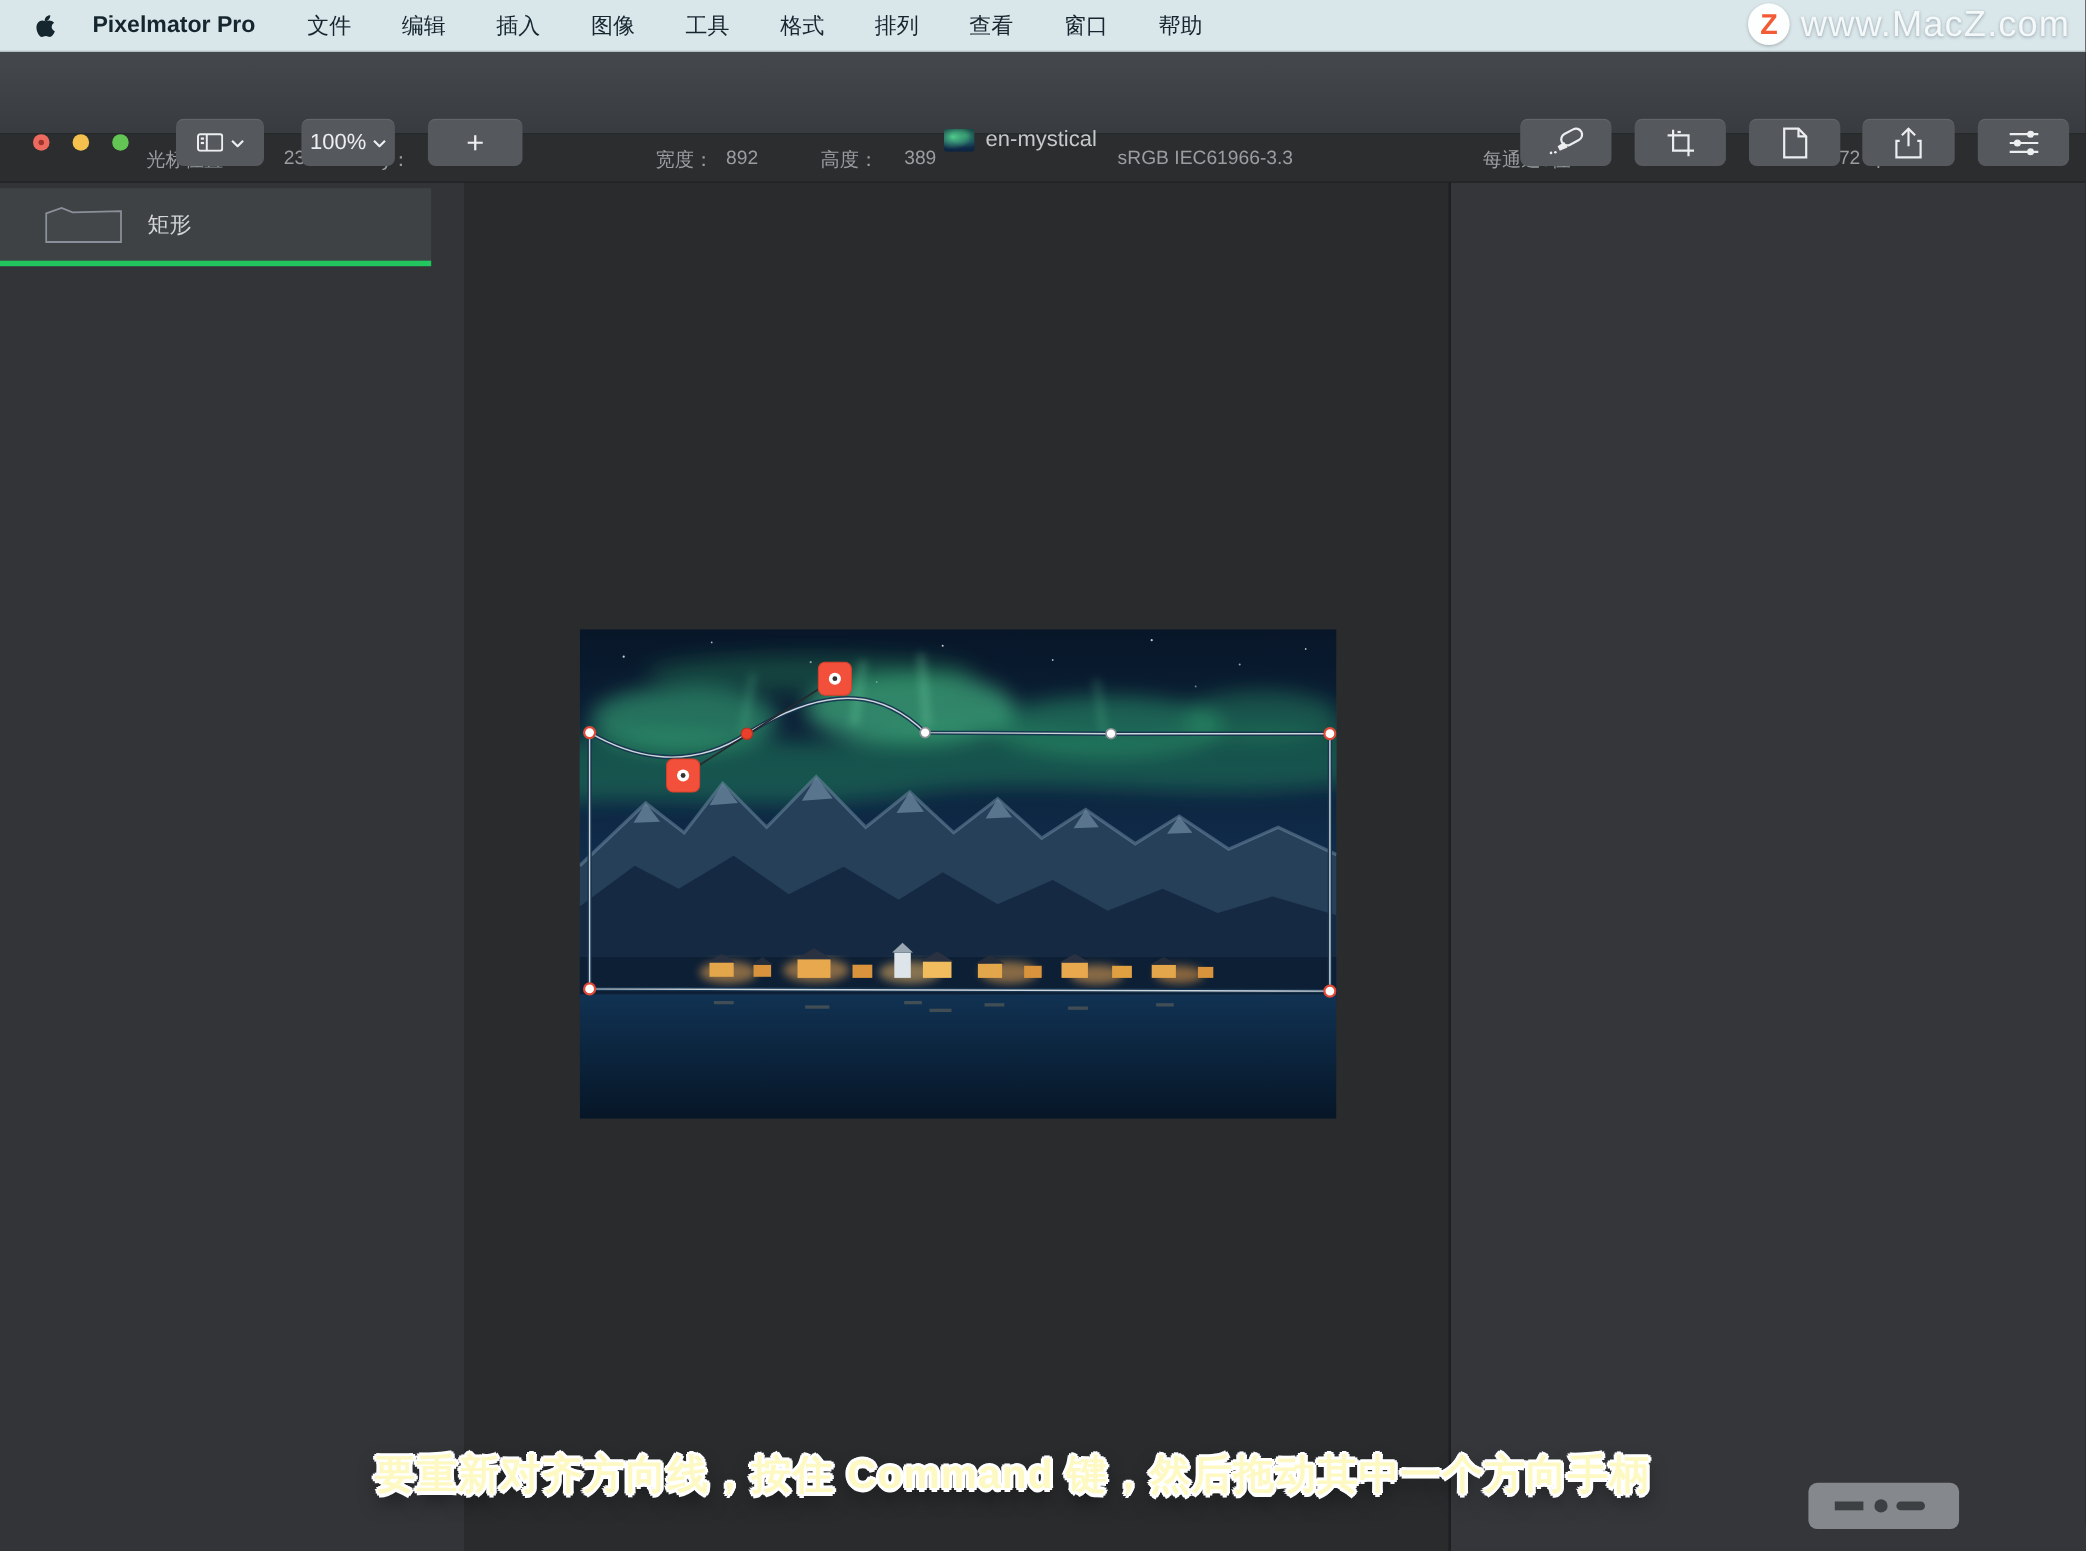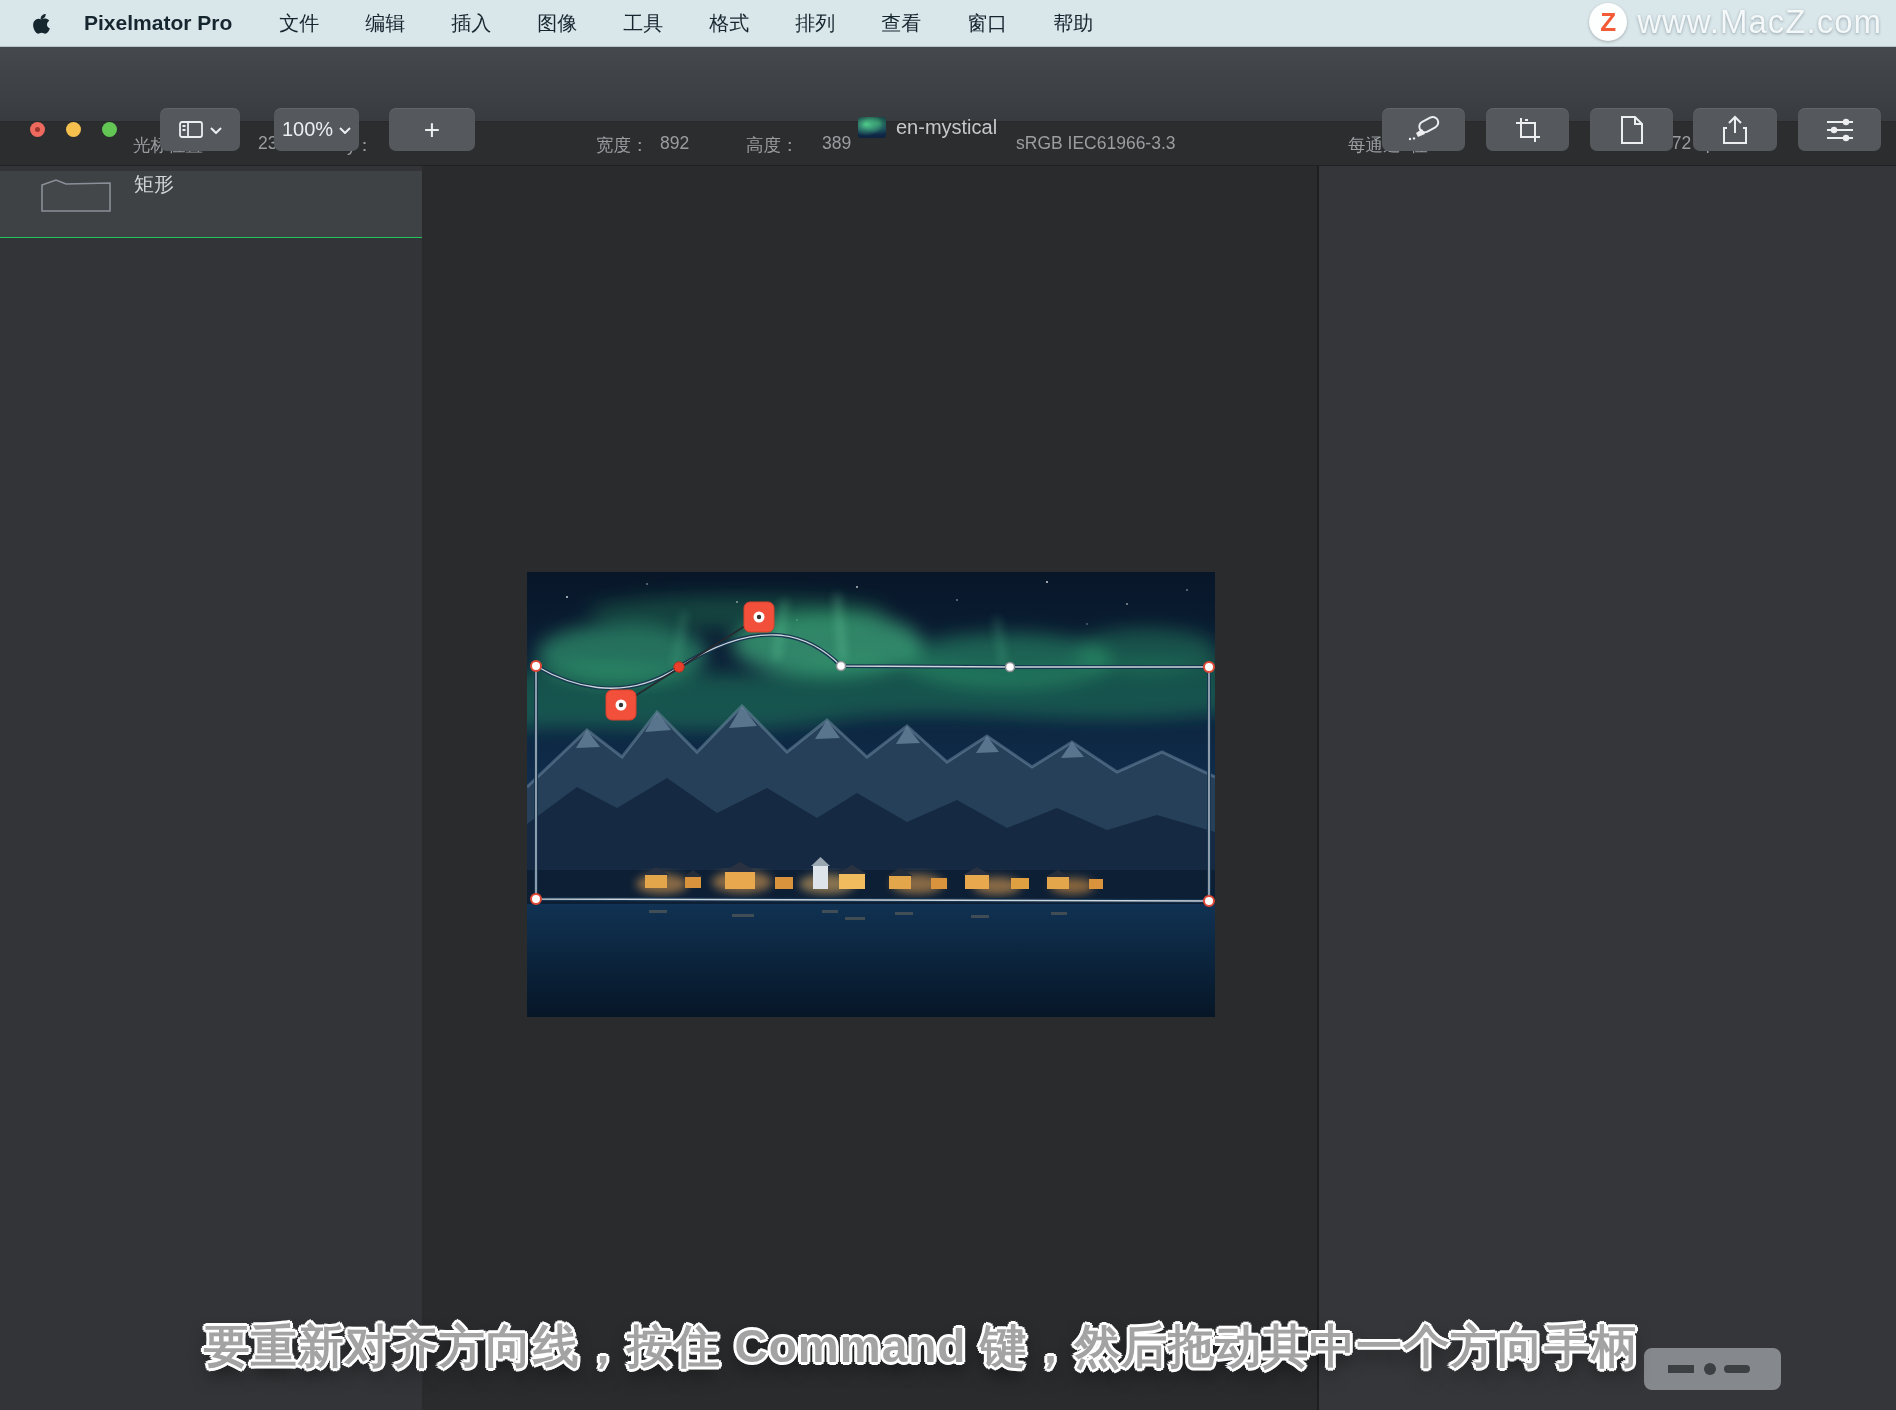--- a/index.html
+++ b/index.html
@@ -30,21 +30,21 @@
   .mini-thumb{width:28px;height:21px;border-radius:3px;margin-right:10px;
     background:radial-gradient(ellipse at 30% 35%, rgba(90,230,150,.85), transparent 60%),
                radial-gradient(ellipse at 72% 30%, rgba(70,200,130,.6), transparent 55%),
                linear-gradient(180deg,#0a1c33 0%,#123152 55%,#0d2440 100%);}
   
   .infobar{left:0;top:121px;width:1896px;height:44px;background:#2b2d2f;border-bottom:1px solid #1f2123;
     color:#9b9ea1;font-size:17.5px;z-index:10;}
   .infobar span{position:absolute;top:12px;white-space:nowrap;}
   
   .sidebar{left:0;top:165px;width:422px;height:1245px;background:#323437;z-index:5;}
-  .layer-row{position:absolute;left:0;width:422px;display:flex;border-bottom:1px solid #22c55e;}
+  .layer-row{position:absolute;left:0;width:392px;display:flex;align-items:center;border-bottom:5px solid #22c55e;}
   .layer-name{color:#d3d5d7;font-size:20px;margin-left:18px;}
   .thumb2{width:80px;height:58px;border-radius:2px;margin-left:36px;
     background:radial-gradient(ellipse at 28% 30%, rgba(95,235,155,.9), transparent 55%),
                radial-gradient(ellipse at 70% 25%, rgba(60,200,130,.65), transparent 50%),
                linear-gradient(180deg,#0a1c33 0%,#123152 50%,#0d2440 78%,#0a1a2e 100%);}
   
   .canvas{left:422px;top:165px;width:895px;height:1245px;background:#292b2d;overflow:hidden;}
   .vdivider{left:1317px;top:165px;width:2px;height:1245px;background:#1d1e20;z-index:6;}
   
   .panel{left:1319px;top:165px;width:577px;height:1245px;background:#343639;z-index:5;}
@@ -72,21 +72,21 @@
   .checkbox-on{position:absolute;width:25px;height:25px;border-radius:6px;background:#2e78f2;
     display:flex;align-items:center;justify-content:center;}
   .colorwell{position:absolute;left:1644px;top:1206px;width:85px;height:38px;border-radius:4px;
     background:#16395c;border:1px solid #536273;box-shadow:inset 0 0 0 2px rgba(0,0,0,.35);}
   .eyedrop{position:absolute;left:1746px;top:1206px;width:37px;height:37px;border-radius:50%;background:#56595e;
     display:flex;align-items:center;justify-content:center;}
   
   .tool{position:absolute;left:1840px;width:36px;height:36px;display:flex;align-items:center;justify-content:center;}
   
   .caption{position:absolute;left:921px;top:1316px;transform:translateX(-50%);z-index:50;
-    font-size:46px;font-weight:bold;color:#a3a3a3;white-space:nowrap;letter-spacing:1px;
+    font-size:37px;font-weight:bold;color:#fef9c3;white-space:nowrap;letter-spacing:1px;
     text-shadow:
       -3px 0 0 #fff, 3px 0 0 #fff, 0 -3px 0 #fff, 0 3px 0 #fff,
       -2px -2px 0 #fff, 2px -2px 0 #fff, -2px 2px 0 #fff, 2px 2px 0 #fff,
       0 9px 16px rgba(0,0,0,.55);}
   .chev{flex:none;}
 </style>
 </head>
 <body>
 
 <div class="abs menubar">

